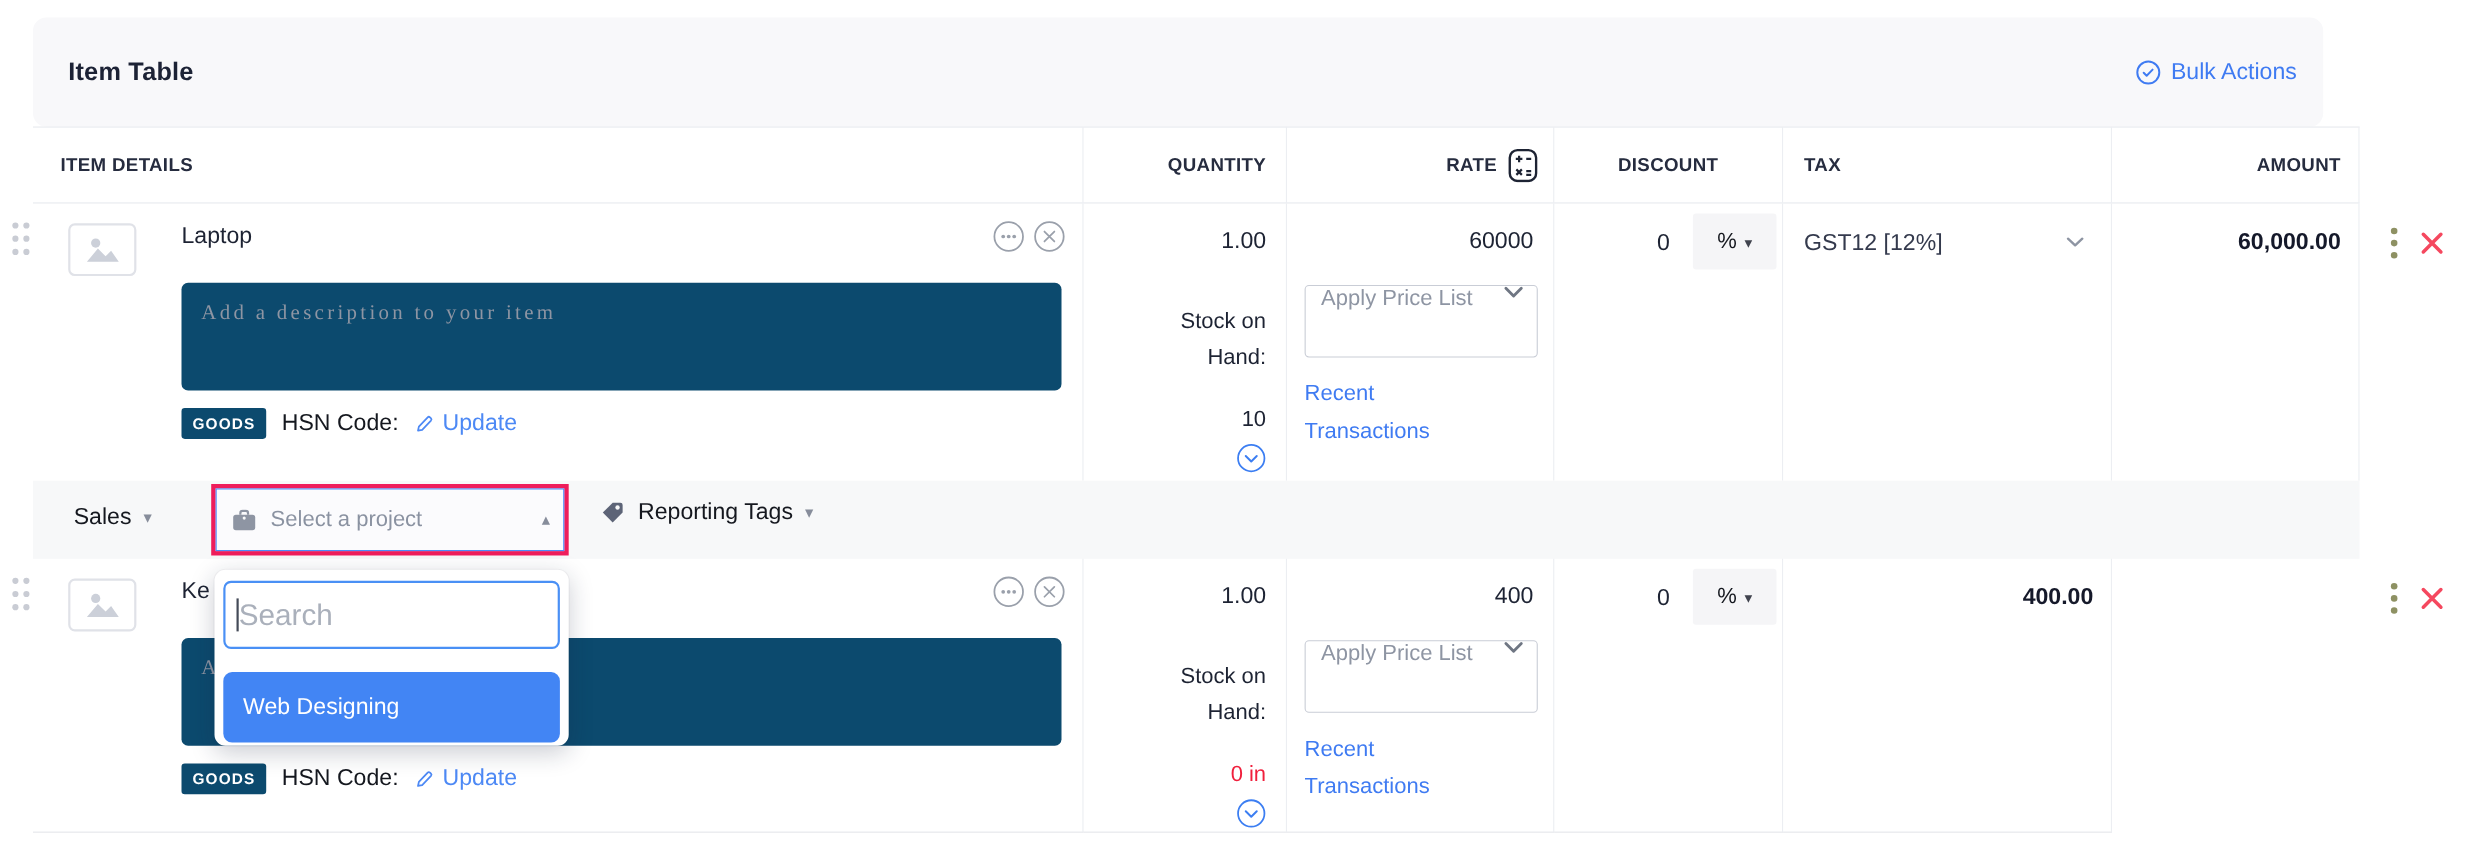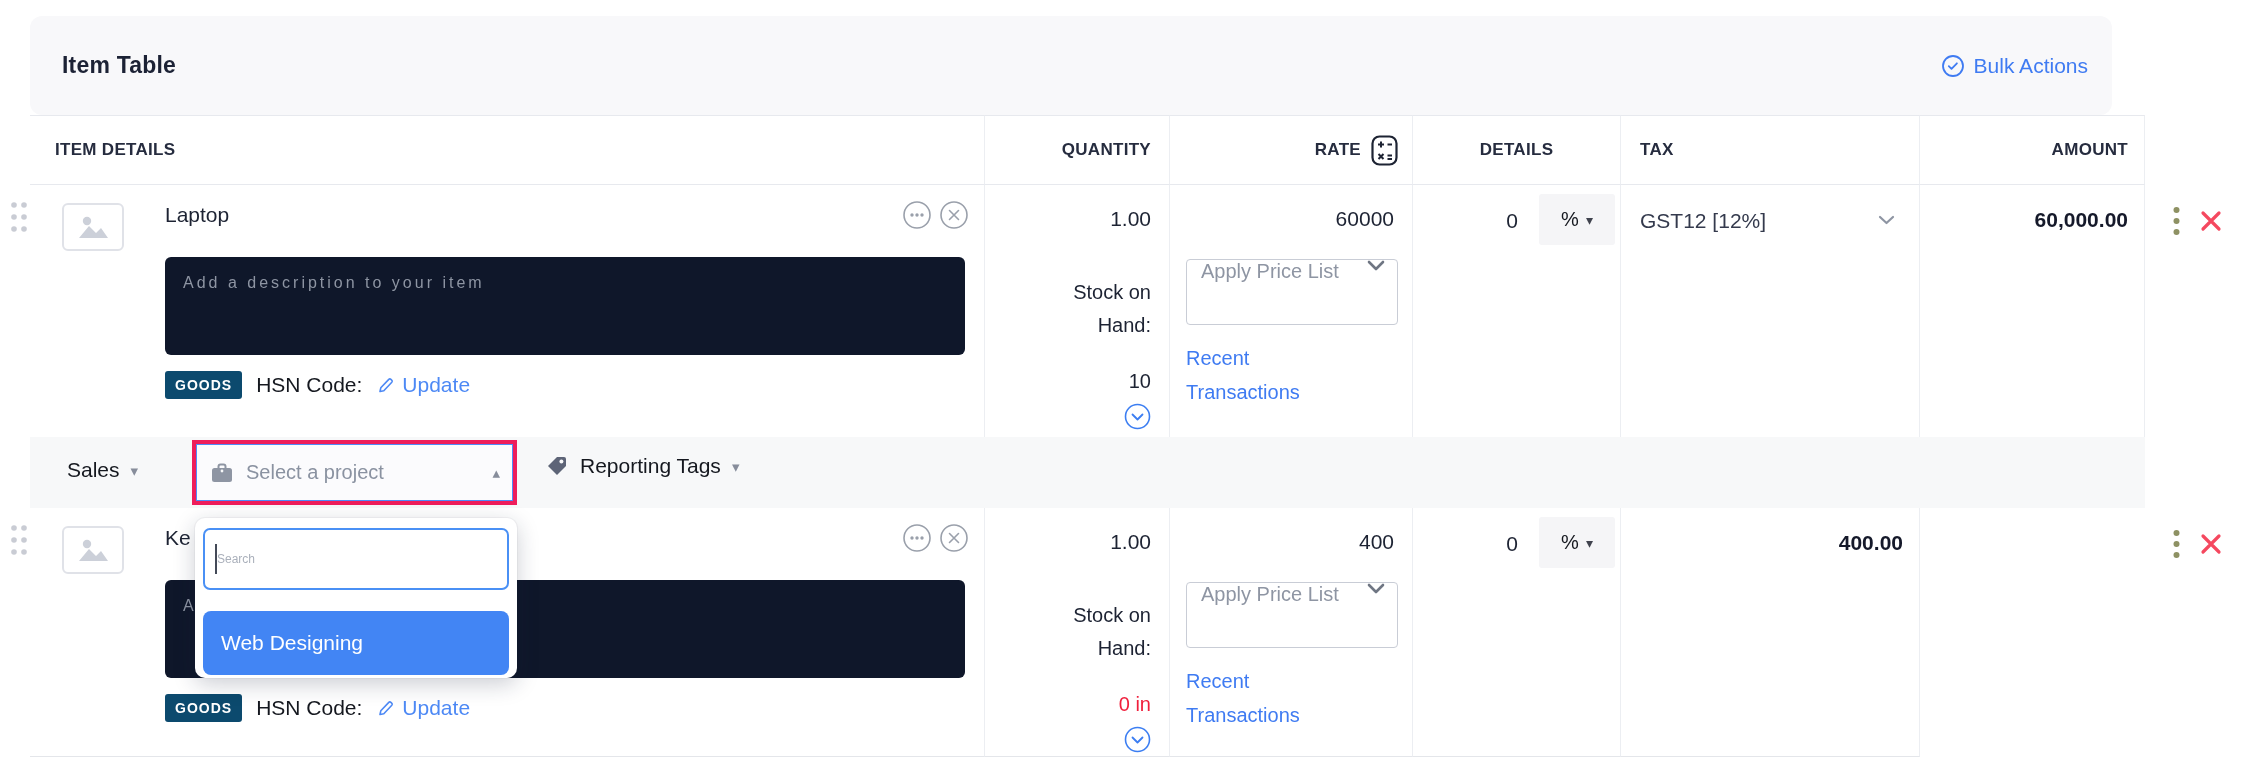--- a/index.html
+++ b/index.html
@@ -31,22 +31,22 @@
 
   .row2-b { border-bottom:1px solid #e4e6ea; }
 
   
   .img-ph { position:absolute; left:32px; top:18px; width:62px; height:48px;
             border:2px solid #e0e2e8; border-radius:6px; background:#fff;
             display:flex; align-items:center; justify-content:center; }
   .item-name { position:absolute; left:135px; top:18px; font-size:21px; color:#1d2333; }
   .row-icons { position:absolute; left:872px; top:15px; display:flex; gap:7px; }
   .desc-box { position:absolute; left:135px; top:72px; width:800px; height:98px;
-              background:#0f172a; border-radius:6px; padding:17px 18px;
-              font-size:16px; color:#8e95a3; letter-spacing:3px; cursor:text; }
+              background:#0c4a6e; border-radius:6px; padding:17px 18px;
+              font-size:19px; color:#8e95a3; letter-spacing:3px; cursor:text;font-family:Liberation Serif, serif; }
   .badge-row { position:absolute; left:135px; top:186px; display:flex; align-items:center; gap:14px; }
   .goods-badge { background:#0c4a6e; color:#fff; font-size:14px; font-weight:700;
                  letter-spacing:1px; border-radius:3px; padding:6px 10px; }
   .hsn-label { font-size:21px; color:#15181f; }
   .hsn-update { display:flex; align-items:center; gap:6px; color:#4d89f5; font-size:21px; cursor:pointer; }
 
   
   .qty-val { position:absolute; right:18px; top:22px; font-size:21px; }
   .stock-l1 { position:absolute; right:18px; top:96px;  font-size:20px; }
   .stock-l2 { position:absolute; right:18px; top:129px; font-size:20px; }
@@ -91,21 +91,21 @@
   .project-inner { position:absolute; inset:0; border:1px solid #4f8af8;
                    display:flex; align-items:center; gap:13px; padding:0 12px 0 14px; cursor:pointer; }
   .project-text { font-size:20px; color:#8a92a1; flex:1; }
 
   
   .dropdown { position:absolute; left:195px; top:518px; width:322px; height:160px;
               background:#fff; border-radius:10px; z-index:20;
               box-shadow:0 6px 22px rgba(25,30,60,.22), 0 0 0 1px rgba(25,30,60,.04); }
   .search-wrap { position:absolute; left:8px; top:10px; width:306px; height:62px; }
   .search-input { width:100%; height:100%; border:2px solid #4a90f5; border-radius:7px;
-                  font-size:12px; padding:0 12px; color:#1d2333; outline:none;
+                  font-size:27px; padding:0 12px; color:#1d2333; outline:none;
                   font-family:"Liberation Sans", sans-serif; }
   .search-input::placeholder { color:#aab0bb; }
   .caret { position:absolute; left:12px; top:16px; width:2px; height:30px; background:#444a58; }
   .dd-option { position:absolute; left:8px; top:93px; width:306px; height:64px;
                background:#4285f4; border-radius:8px; color:#fff; font-size:21px;
                display:flex; align-items:center; padding-left:18px; cursor:pointer; }
 
   
   .drag { position:absolute; left:8px; cursor:grab; }
   .drag-r1 { top:200px; } .drag-r2 { top:523px; }
@@ -140,21 +140,21 @@
       <span class="icon-btn">
         <svg width="27" height="31" viewBox="0 0 27 31" fill="none">
           <rect x="1.5" y="1.5" width="24" height="28" rx="7" stroke="#1d2333" stroke-width="2.2"></rect>
           <path d="M7 9.5 h6 M10 6.5 v6" stroke="#1d2333" stroke-width="2"></path>
           <path d="M16.5 9.5 h4.5" stroke="#1d2333" stroke-width="2"></path>
           <path d="M7.5 19 l5 5 M12.5 19 l-5 5" stroke="#1d2333" stroke-width="2"></path>
           <path d="M16.5 20.5 h4.5 M16.5 24 h4.5" stroke="#1d2333" stroke-width="2"></path>
         </svg>
       </span>
     </div>
-    <div class="cell th th-disc">DETAILS</div>
+    <div class="cell th th-disc">DISCOUNT</div>
     <div class="cell th th-tax">TAX</div>
     <div class="cell th th-amount">AMOUNT</div>
 
     <div class="cell">
       <div class="img-ph">
         <svg width="36" height="30" viewBox="0 0 36 30">
           <circle cx="12" cy="9" r="4.2" fill="#ccd0d9"></circle>
           <path d="M4 26 L14 14 L21 21 L26 16 L33 26 Z" fill="#ccd0d9"></path>
         </svg>
       </div>

